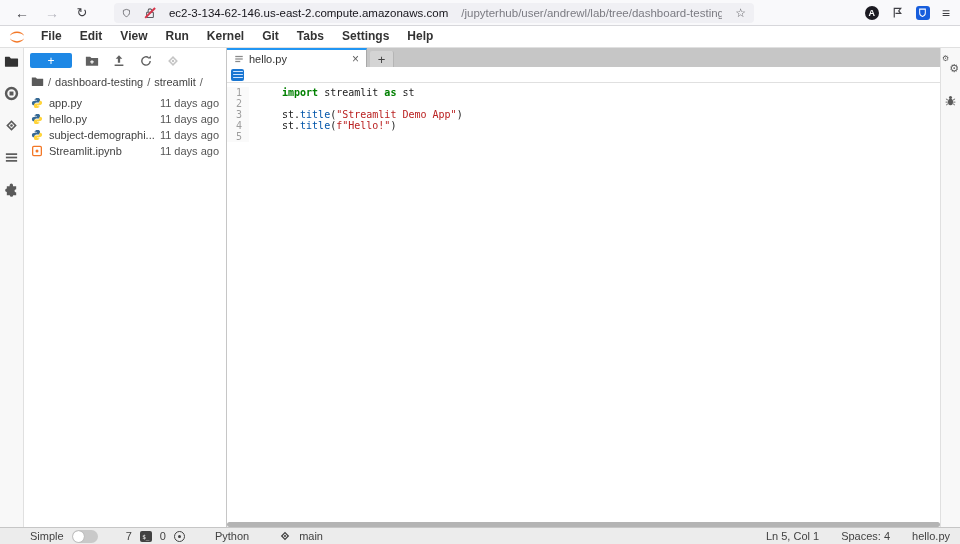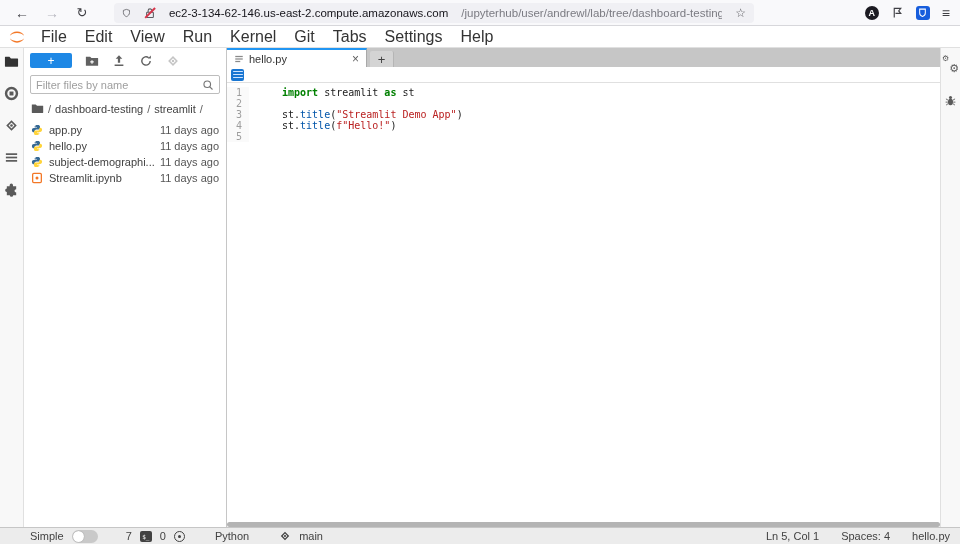--- a/index.html
+++ b/index.html
@@ -16,21 +16,21 @@
   .ext-icons { margin-left:auto; display:flex; align-items:center; gap:12px; }
   .a-circle { width:14px; height:14px; border-radius:50%; background:#1c1b22; color:#fff; font-size:9px; font-weight:bold; display:flex; align-items:center; justify-content:center; }
   .bw-icon { width:14px; height:14px; border-radius:3px; background:#175ddc; color:#fff; display:flex; align-items:center; justify-content:center; }
   .hamburger { font-size:14px; color:#3f3f44; letter-spacing:0; }
   .lock-wrap { position:relative; width:12px; height:12px; }
   .lock-wrap .slash { position:absolute; left:-1px; top:5px; width:14px; height:1.6px; background:#d7354a; transform:rotate(-45deg); }
 
   
   .jl-menubar { height:22px; background:#fff; border-bottom:1px solid #e0e0e0; display:flex; align-items:center; padding:0 6px; }
   .jl-logo { width:18px; height:16px; margin:0 6px 0 2px; }
-  .menu-item { padding:0 9px; font-size:16px; color:#333; line-height:21px; }
+  .menu-item { padding:0 9px; font-size:12px; color:#333; line-height:21px;font-weight:bold; }
 
   
   .jl-main { display:flex; height:479px; }
   .left-strip { width:24px; background:#f8f8f8; border-right:1px solid #e0e0e0; display:flex; flex-direction:column; align-items:center; padding-top:6px; gap:17px; }
   .strip-icon { color:#5a5a5a; width:15px; height:15px; }
   .strip-icon.active { color:#333; }
   .right-strip { width:20px; background:#f8f8f8; border-left:1px solid #e0e0e0; display:flex; flex-direction:column; align-items:center; padding-top:10px; gap:22px; }
 
   
   .file-panel { width:203px; background:#fff; border-right:1px solid #c6c6c6; font-size:11px; color:#424242; }
@@ -173,27 +173,20 @@
         </svg>
       <svg class="fb-tool" viewBox="0 0 16 16">
           <path d="M12.8 8A4.8 4.8 0 1 1 11 4.2" fill="none" stroke="currentColor" stroke-width="1.6"></path>
           <path d="M13.6 1.6v3.6H10z" fill="currentColor"></path>
         </svg>
       <svg class="fb-tool disabled" viewBox="0 0 16 16">
           <rect x="4.9" y="4.9" width="6.2" height="6.2" transform="rotate(45 8 8)" fill="none" stroke="currentColor" stroke-width="1.7"></rect>
           <circle cx="8" cy="8" r="1.4" fill="currentColor"></circle>
         </svg>
     </div>
-    <div class="filter-box">
-      <input placeholder="Filter files by name" style="">
-      <svg width="12" height="12" viewBox="0 0 16 16">
-          <circle cx="7" cy="7" r="4.4" fill="none" stroke="#757575" stroke-width="1.5"></circle>
-          <path d="M10.4 10.4L14 14" stroke="#757575" stroke-width="1.5"></path>
-        </svg>
-    </div>
     <div class="breadcrumb">
       <svg width="13" height="13" viewBox="0 0 16 16">
           <path d="M1.5 3h4.3l1.6 1.7h7.1c.3 0 .5.2.5.5V13c0 .3-.2.5-.5.5H1.5A.5.5 0 0 1 1 13V3.5c0-.3.2-.5.5-.5z" fill="#5a5a5a"></path>
         </svg>
       <span style="display:flex; gap:4px;">
           <span class="crumb-sep">/</span>
           <span>dashboard-testing</span>
           <span class="crumb-sep">/</span>
           <span>streamlit</span>
           <span class="crumb-sep">/</span>

